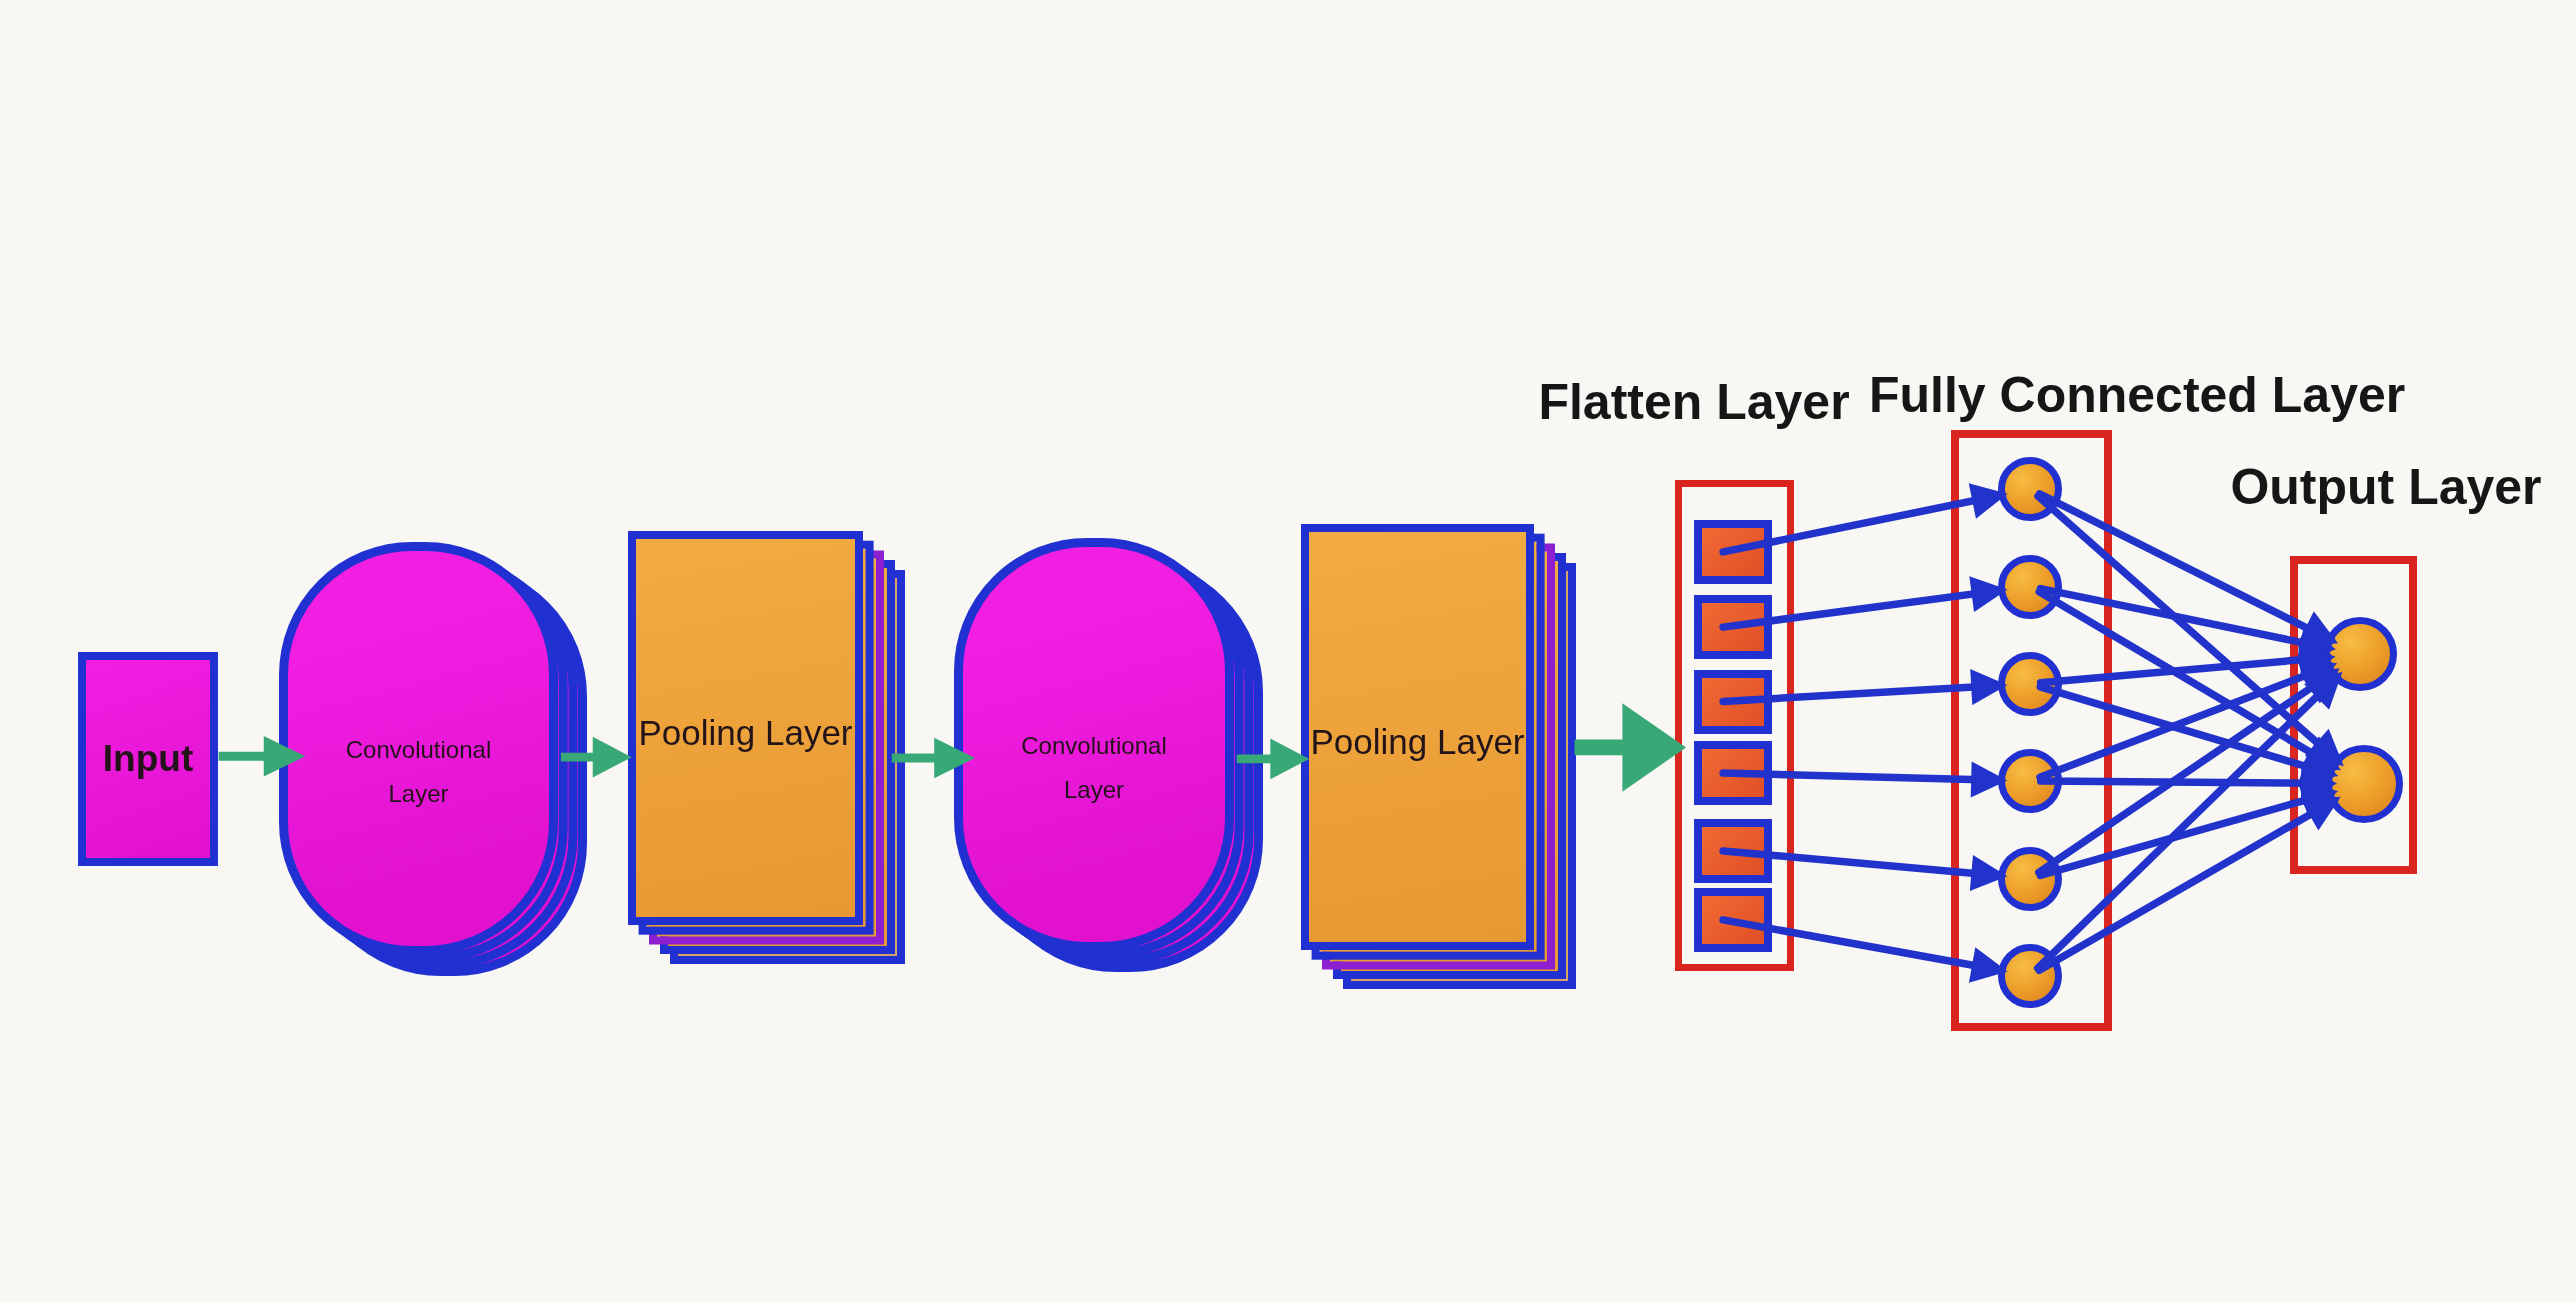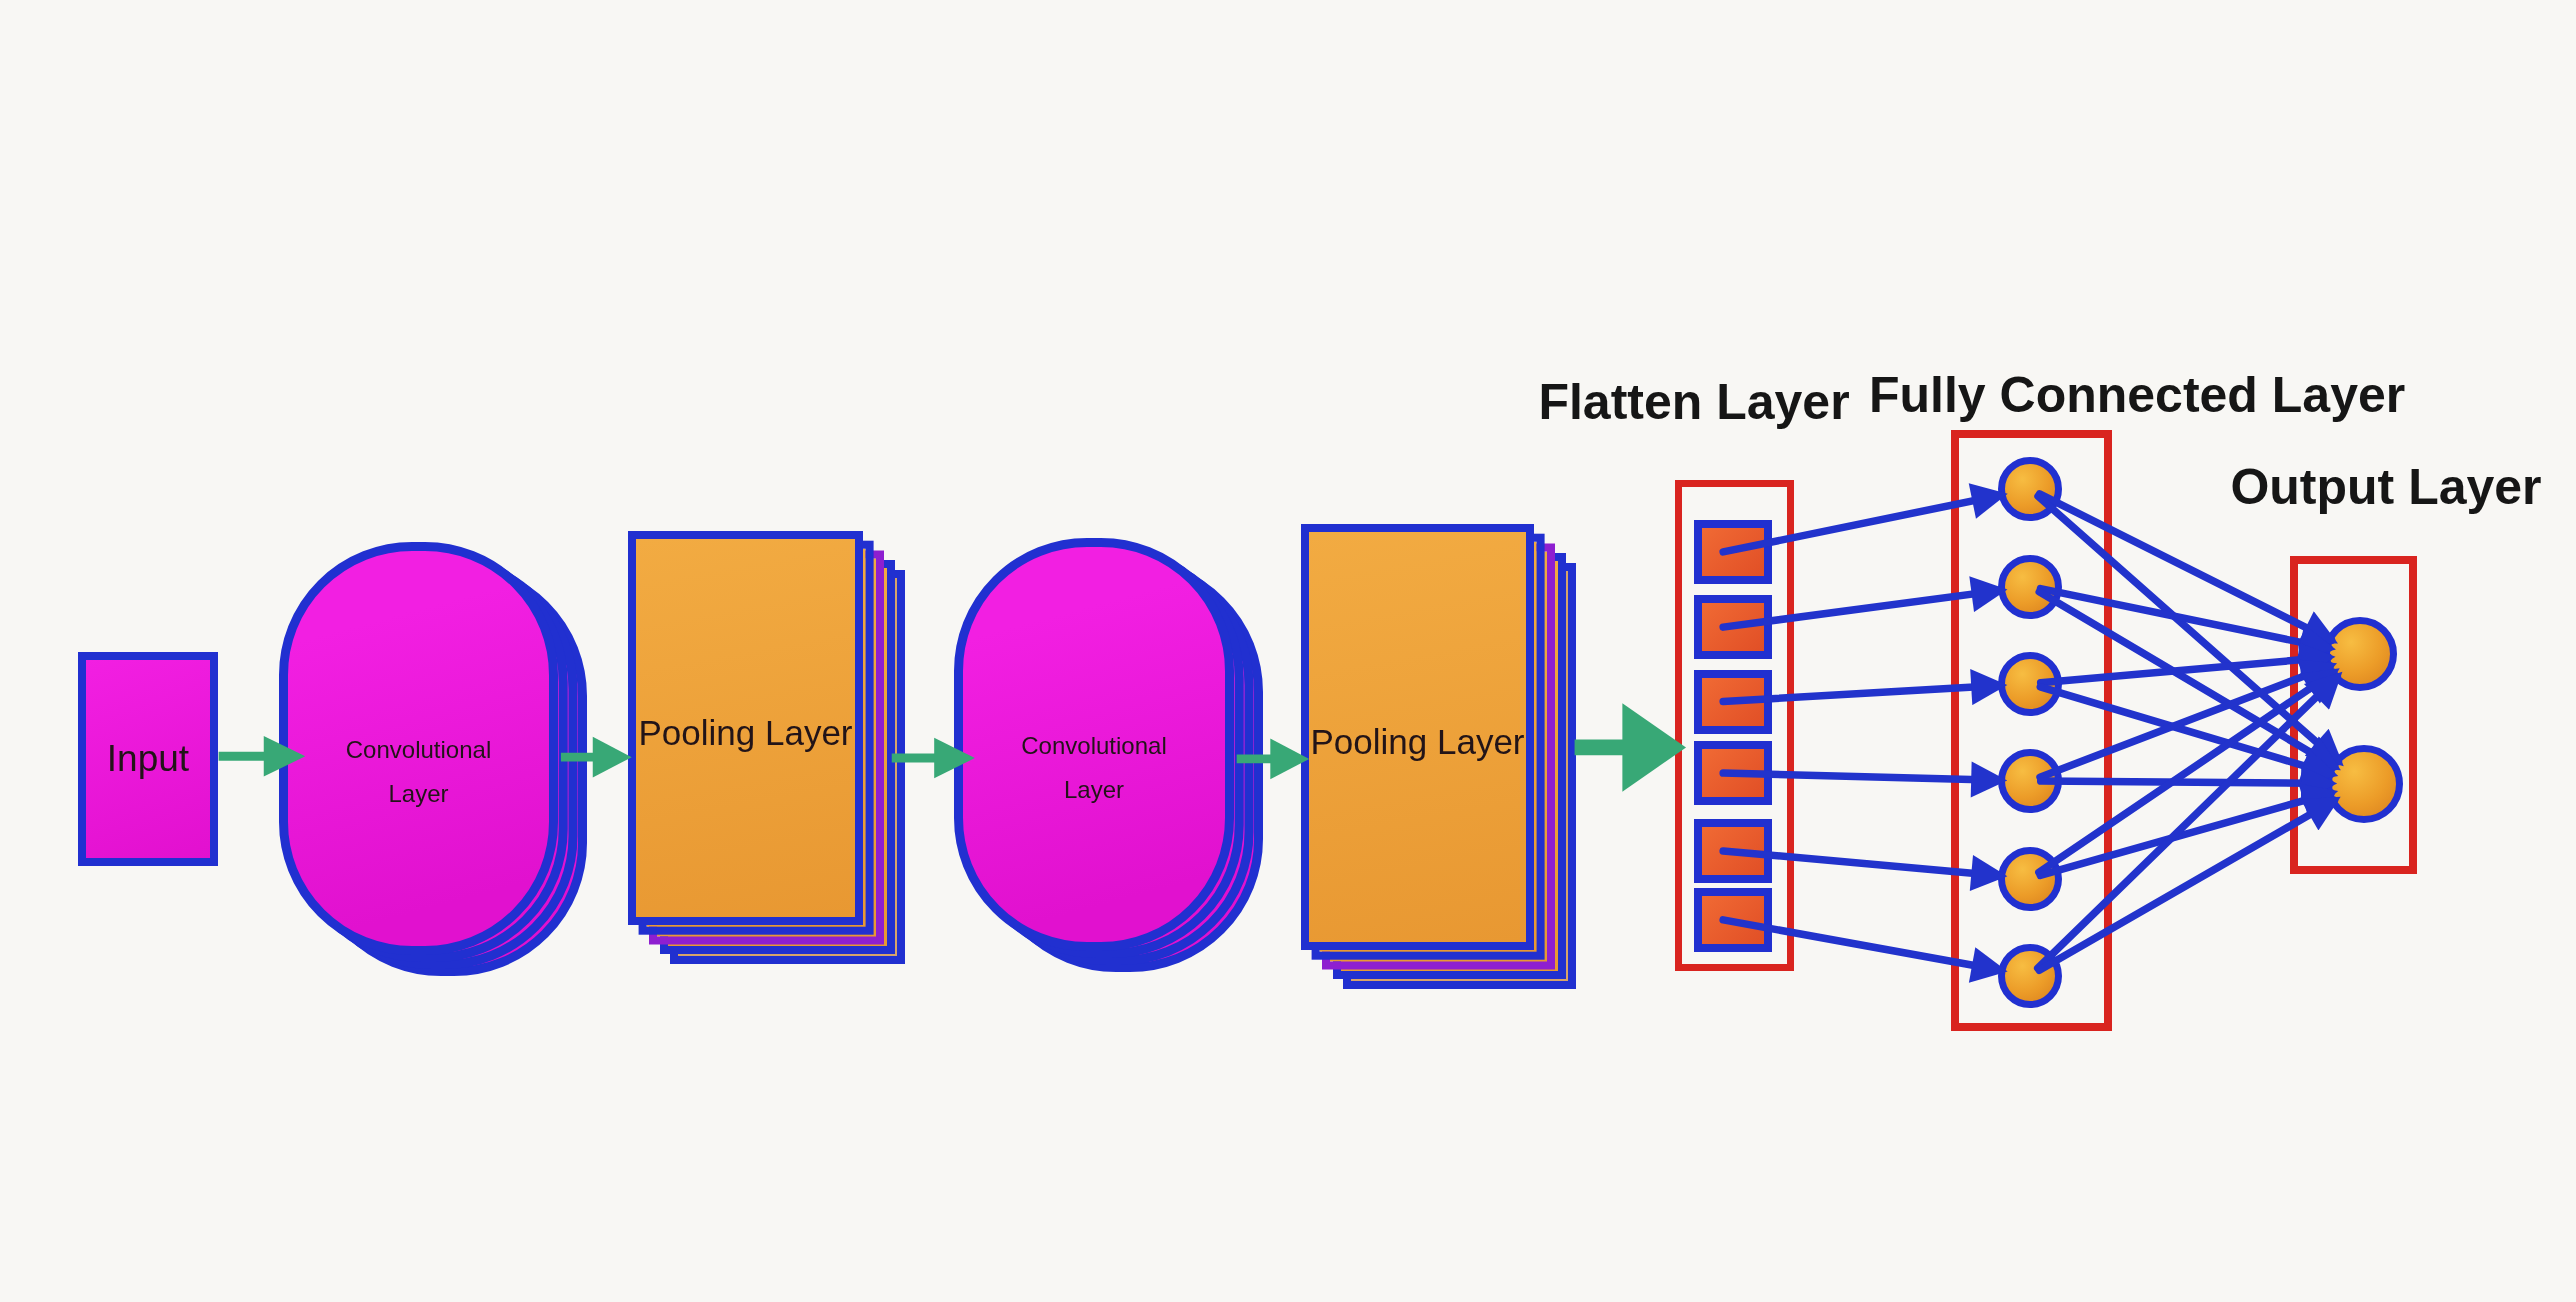--- a/index.html
+++ b/index.html
@@ -25,21 +25,21 @@
     color:var(--textdark); font-weight:500; text-align:center; line-height:1.8;
   }
 
   
   #node-input{
     position:absolute; left:78px; top:652px; width:140px; height:214px;
     background:linear-gradient(160deg,#f21fe2,#e210cf);
     border:8px solid var(--blue); box-sizing:border-box; z-index:5;
     display:flex; align-items:center; justify-content:center;
   }
-  #node-input .node-text{font-size:37px;}
+  #node-input .node-text{font-size:37px;font-weight:bold;}
 
   
   .stadium-wrap{position:absolute; z-index:4;}
   #conv1{left:279px; top:542px; width:279px; height:413px;}
   #conv2{left:954px; top:538px; width:280px; height:413px;}
   .stadium{
     position:absolute; inset:0; border-radius:133px; box-sizing:border-box;
     border:9.7px solid var(--blue);
     background:linear-gradient(165deg,#f21fe2 20%,#e111cf 85%);
   }

